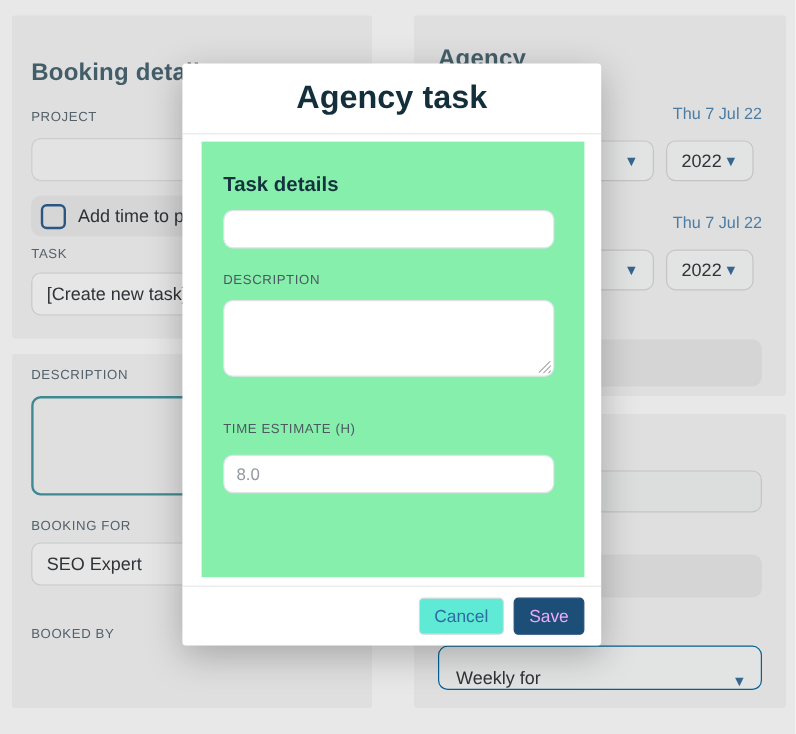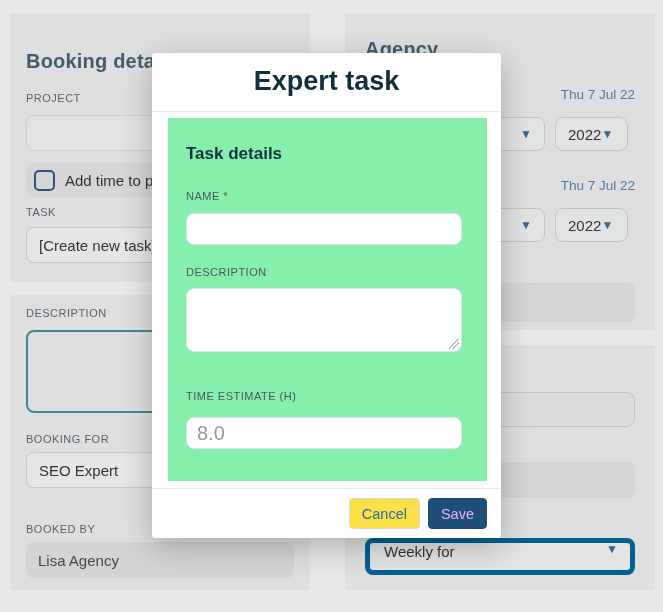--- a/index.html
+++ b/index.html
@@ -40,69 +40,69 @@
                    border:2px solid #44989e; border-radius:8px; }
   #bookingfor-label { margin-top:20px; }
   #bookingfor-select { margin-top:7px; }
   #bookedby-label { margin-top:35px; }
   #bookedby-field { margin-top:7px; }
 
   .date-link { margin-top:26px; text-align:right; font-size:13.5px; line-height:15px; color:#5288b4; }
   .date-link.second { margin-top:27px; }
   .selects-row { margin-top:15px; display:flex; justify-content:flex-end; gap:10px; margin-right:7px; }
   .mini-select { height:34px; background:#f9fafa; border:1px solid #d8d8d8; border-radius:8px;
-                 display:flex; align-items:center; justify-content:flex-start;
+                 display:flex; align-items:center; justify-content:space-between;
                  padding:0 12px; font-size:15px; color:#34383c; }
   .mini-select.month { width:90px; justify-content:flex-end; }
   .mini-select.year  { width:73px; }
   .arrow { color:#3a6f9e; font-size:12px; line-height:1; }
   #dates-block1 { margin-top:41px; height:39px; }
 
   #repeat-input1 { height:35px; background:#f2f3f3; border:1px solid #d8d8d8; }
   #repeat-block  { margin-top:35px; height:36px; }
-  #weekly-select { margin-top:40px; width:100%; height:37px; background:#f9fafa; border:5px solid #0369a1;
-                   border-radius:8px; display:flex; align-items:flex-start; justify-content:space-between;
+  #weekly-select { margin-top:40px; width:100%; height:37px; background:#f9fafa; border:1px solid #0369a1;
+                   border-radius:8px; display:flex; align-items:flex-end; justify-content:space-between;
                    padding:0 12px 0 14px; font-size:15px; color:#34383c; }
 
   
   #overlay { position:absolute; inset:0; background:rgba(15,15,15,0.095); z-index:5; }
 
   
   #modal { position:absolute; left:152px; top:53px; width:349px; height:485px; background:#ffffff;
            border-radius:3px; box-shadow:0 8px 30px rgba(0,0,0,0.25); z-index:10;
            display:flex; flex-direction:column; }
   #modal-header { height:59px; border-bottom:1px solid #e8e8e8; flex:none; }
   #modal-title { text-align:center; line-height:57px; font-size:27px; font-weight:bold; color:#122f3b; }
   #modal-body { padding:6px 14px 0 16px; flex:none; }
   #form-panel { background:#86efac; height:363px; padding:26px 25px 0 18px; }
   #form-panel h3 { font-size:17px; line-height:20px; font-weight:bold; color:#15323e; }
   .m-label { font-size:11px; line-height:12px; color:#4d5761; letter-spacing:.5px; }
   #name-label { margin-top:26px; }
   .m-input { display:block; width:100%; height:32px; background:#ffffff; border:1px solid #dfe3e7;
-             border-radius:8px; margin-top:11px; padding:15px 10px; font-size:20px; color:#333;
+             border-radius:8px; margin-top:11px; padding:15px 10px; font-size:14px; color:#333;
              font-family:"Liberation Sans", sans-serif; outline:none; }
   .m-input::placeholder { color:#949aa1; opacity:1; }
   #m-desc-label { margin-top:21px; }
   .m-textarea-wrap { position:relative; margin-top:10px; }
   #m-textarea { display:block; width:100%; height:64px; background:#ffffff; border:1px solid #dfe3e7;
                 border-radius:8px; resize:none; padding:6px 10px; font-size:14px; color:#333;
                 font-family:"Liberation Sans", sans-serif; outline:none; }
   .resize-grip { position:absolute; right:3px; bottom:3px; width:10px; height:10px;
                  background:
                    linear-gradient(315deg, transparent 1px, #b9bcbf 1px, #b9bcbf 2px, transparent 2px,
                                    transparent 4px, #b9bcbf 4px, #b9bcbf 5px, transparent 5px,
                                    transparent 7px, #b9bcbf 7px, #b9bcbf 8px, transparent 8px); }
   #time-label { margin-top:38px; }
   #time-help { margin-top:11px; font-size:13.5px; line-height:16px; color:#2f3e4b; }
   #time-input { margin-top:15px; height:31px; }
   #modal-footer { margin-top:auto; height:50px; border-top:1px solid #e8e8e8; flex:none;
                   display:flex; align-items:center; justify-content:flex-end; gap:8px; padding-right:14px; }
   .btn { font-family:"Liberation Sans", sans-serif; font-size:14.5px; height:31px; padding:0 12px;
          border-radius:4px; cursor:pointer; }
-  #btn-cancel { background:#fde047; border:1px solid #d6dbe0; color:#2b6ca3; }
+  #btn-cancel { background:#5eead4; border:1px solid #d6dbe0; color:#2b6ca3; }
   #btn-save   { background:#1d4e78; border:1px solid #1d4e78; color:#f0abfc; }
 </style>
 </head>
 <body>
 
 <div id="screen">
 
   <section class="card" id="card-booking">
     <h2 id="bk-heading">Booking details</h2>
     <div class="field-label" id="project-input">PROJECT</div>
@@ -120,23 +120,20 @@
   </section>
 
   <section class="card" id="card-details">
     <div class="field-label" id="desc-label">DESCRIPTION</div>
     <div id="desc-textarea"></div>
     <div class="field-label" id="bookingfor-label">BOOKING FOR</div>
     <div class="bg-input white" id="bookingfor-select">
       <span>SEO Expert</span>
     </div>
     <div class="field-label" id="bookedby-label">BOOKED BY</div>
-    <div class="bg-input gray" id="bookedby-field">
-      <span>Lisa Agency</span>
-    </div>
   </section>
 
   <section class="card" id="card-dates">
     <h2>Agency</h2>
     <div class="date-link">Thu 7 Jul 22</div>
     <div class="selects-row">
       <div class="mini-select month">
         <span class="arrow">▼</span>
       </div>
       <div class="mini-select year">
@@ -163,26 +160,25 @@
     <div id="weekly-select">
       <span>Weekly for</span>
       <span class="arrow">▼</span>
     </div>
   </section>
 
   <div id="overlay"></div>
 
   <div id="modal">
     <div id="modal-header">
-      <div id="modal-title">Expert task</div>
+      <div id="modal-title">Agency task</div>
     </div>
     <div id="modal-body">
       <div id="form-panel">
         <h3>Task details</h3>
-        <div class="m-label" id="name-label">NAME *</div>
         <input class="m-input" type="text" value="" style="">
         <div class="m-label" id="m-desc-label">DESCRIPTION</div>
         <div class="m-textarea-wrap">
           <textarea id="m-textarea" style=""></textarea>
           <span class="resize-grip"></span>
         </div>
         <div class="m-label" id="time-label">TIME ESTIMATE (H)</div>
         <input class="m-input" id="time-input" type="text" placeholder="8.0" style="">
       </div>
     </div>

